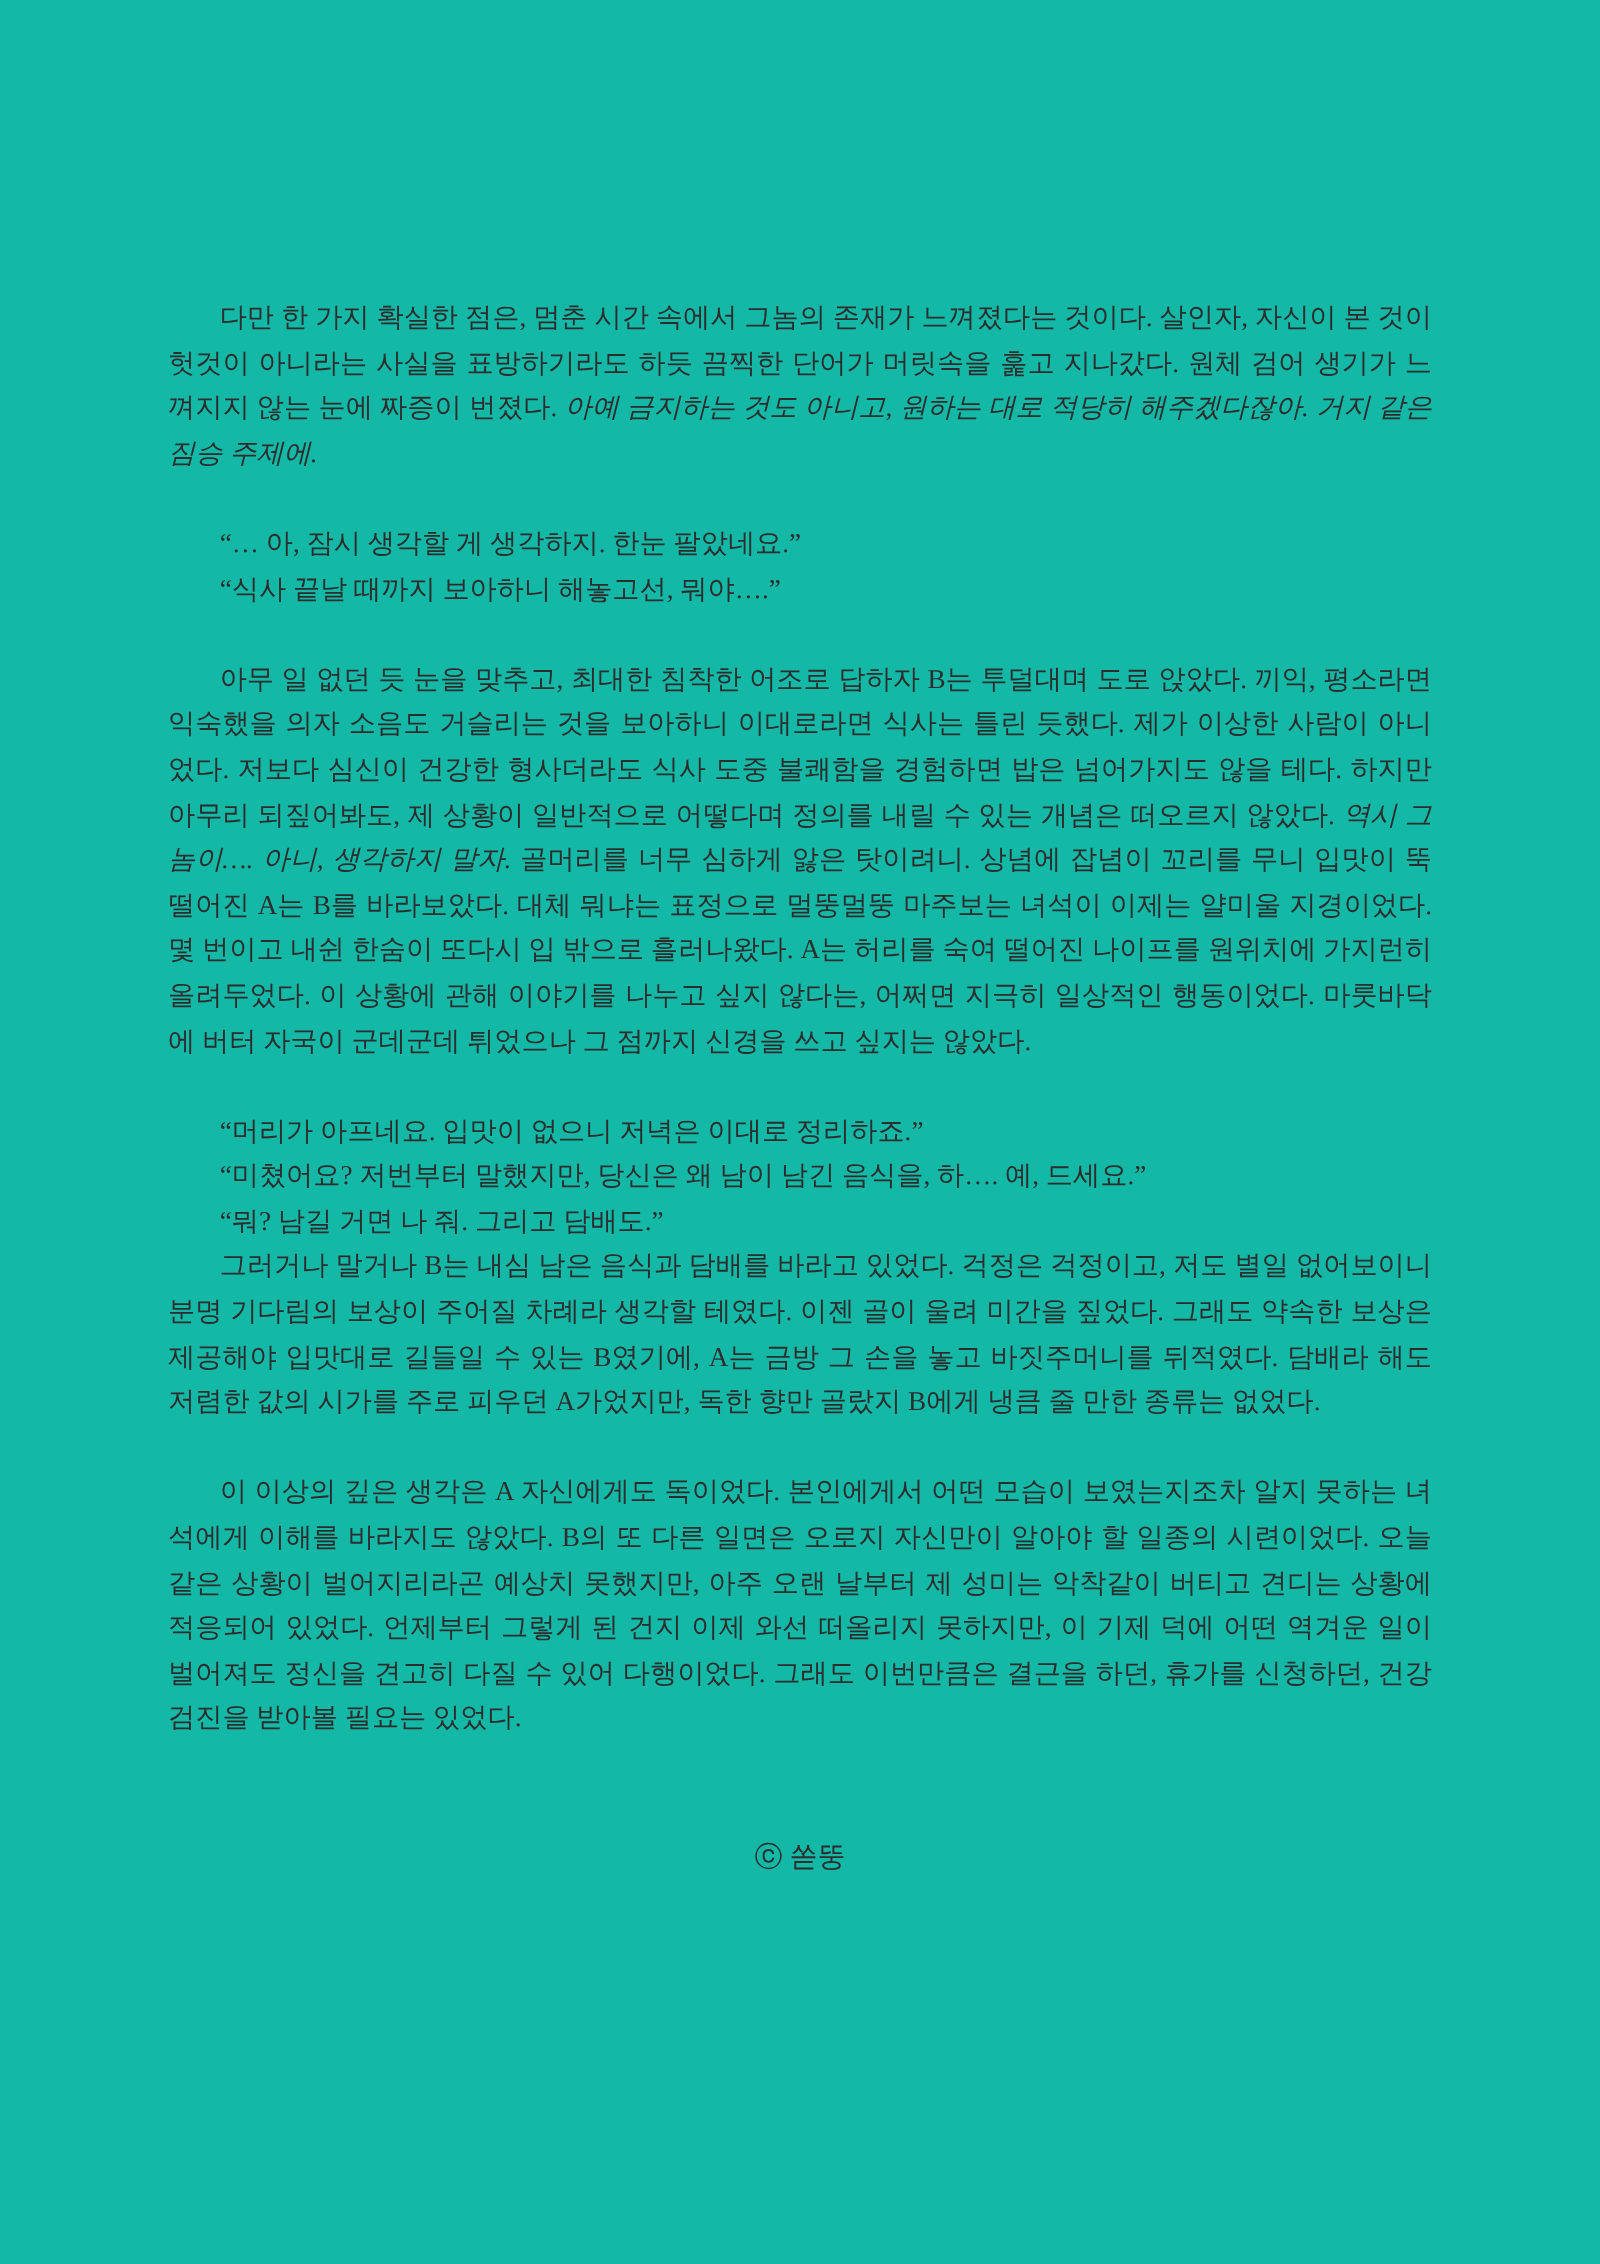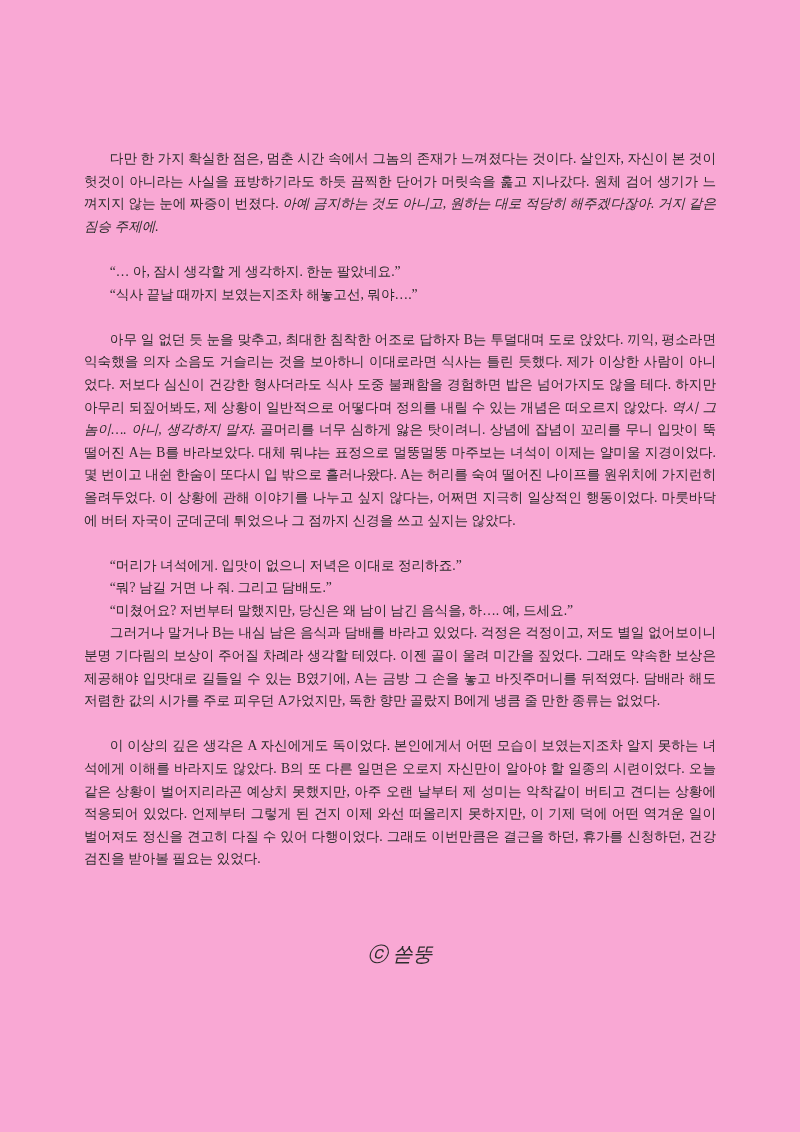--- a/index.html
+++ b/index.html
@@ -4,21 +4,21 @@
 <style>
   html, body {
     margin: 0;
     padding: 0;
     background: #ffffff;
   }
   .page {
     position: relative;
     width: 800px;
     height: 1132px;
-    background: #f9a8d4;
+    background: #14b8a6;
     box-sizing: border-box;
     padding: 148px 84px 0 84px;
     overflow: hidden;
     font-family: "Liberation Serif", "DejaVu Serif", serif;
     color: #2d2d2d;
   }
   .text-column {
     width: 632px;
     font-size: 13.6px;
     line-height: 22.6px;
@@ -30,38 +30,37 @@
     margin: 0;
     text-indent: 1.9em;
   }
   p.para.gap {
     margin-top: 22.6px;
   }
   .run-italic {
     font-style: italic;
   }
   .footer {
-    margin-top: 72px;
+    margin-top: 48px;
     width: 632px;
     text-align: center;
-    font-size: 20px;
+    font-size: 14px;
     line-height: 22.6px;
     color: #2d2d2d;
-    font-style: italic;
   }
 </style>
 </head>
 <body>
 
 <div class="page">
   <div class="text-column">
       <p class="para"><span>다만 한 가지 확실한 점은, 멈춘 시간 속에서 그놈의 존재가 느껴졌다는 것이다. 살인자, 자신이 본 것이 헛것이 아니라는 사실을 표방하기라도 하듯 끔찍한 단어가 머릿속을 훑고 지나갔다. 원체 검어 생기가 느껴지지 않는 눈에 짜증이 번졌다. </span><span class="run-italic">아예 금지하는 것도 아니고, 원하는 대로 적당히 해주겠다잖아. 거지 같은 짐승 주제에.</span></p>
       <p class="para gap"><span>“… 아, 잠시 생각할 게 생각하지. 한눈 팔았네요.”</span></p>
-      <p class="para"><span>“식사 끝날 때까지 보였는지조차 해놓고선, 뭐야….”</span></p>
+      <p class="para"><span>“식사 끝날 때까지 보아하니 해놓고선, 뭐야….”</span></p>
       <p class="para gap"><span>아무 일 없던 듯 눈을 맞추고, 최대한 침착한 어조로 답하자 B는 투덜대며 도로 앉았다. 끼익, 평소라면 익숙했을 의자 소음도 거슬리는 것을 보아하니 이대로라면 식사는 틀린 듯했다. 제가 이상한 사람이 아니었다. 저보다 심신이 건강한 형사더라도 식사 도중 불쾌함을 경험하면 밥은 넘어가지도 않을 테다. 하지만 아무리 되짚어봐도, 제 상황이 일반적으로 어떻다며 정의를 내릴 수 있는 개념은 떠오르지 않았다. </span><span class="run-italic">역시 그놈이…. 아니, 생각하지 말자.</span><span> 골머리를 너무 심하게 앓은 탓이려니. 상념에 잡념이 꼬리를 무니 입맛이 뚝 떨어진 A는 B를 바라보았다. 대체 뭐냐는 표정으로 멀뚱멀뚱 마주보는 녀석이 이제는 얄미울 지경이었다. 몇 번이고 내쉰 한숨이 또다시 입 밖으로 흘러나왔다. A는 허리를 숙여 떨어진 나이프를 원위치에 가지런히 올려두었다. 이 상황에 관해 이야기를 나누고 싶지 않다는, 어쩌면 지극히 일상적인 행동이었다. 마룻바닥에 버터 자국이 군데군데 튀었으나 그 점까지 신경을 쓰고 싶지는 않았다.</span></p>
-      <p class="para gap"><span>“머리가 녀석에게. 입맛이 없으니 저녁은 이대로 정리하죠.”</span></p>
+      <p class="para gap"><span>“머리가 아프네요. 입맛이 없으니 저녁은 이대로 정리하죠.”</span></p>
+      <p class="para"><span>“미쳤어요? 저번부터 말했지만, 당신은 왜 남이 남긴 음식을, 하…. 예, 드세요.”</span></p>
       <p class="para"><span>“뭐? 남길 거면 나 줘. 그리고 담배도.”</span></p>
-      <p class="para"><span>“미쳤어요? 저번부터 말했지만, 당신은 왜 남이 남긴 음식을, 하…. 예, 드세요.”</span></p>
       <p class="para"><span>그러거나 말거나 B는 내심 남은 음식과 담배를 바라고 있었다. 걱정은 걱정이고, 저도 별일 없어보이니 분명 기다림의 보상이 주어질 차례라 생각할 테였다. 이젠 골이 울려 미간을 짚었다. 그래도 약속한 보상은 제공해야 입맛대로 길들일 수 있는 B였기에, A는 금방 그 손을 놓고 바짓주머니를 뒤적였다. 담배라 해도 저렴한 값의 시가를 주로 피우던 A가었지만, 독한 향만 골랐지 B에게 냉큼 줄 만한 종류는 없었다.</span></p>
       <p class="para gap"><span>이 이상의 깊은 생각은 A 자신에게도 독이었다. 본인에게서 어떤 모습이 보였는지조차 알지 못하는 녀석에게 이해를 바라지도 않았다. B의 또 다른 일면은 오로지 자신만이 알아야 할 일종의 시련이었다. 오늘같은 상황이 벌어지리라곤 예상치 못했지만, 아주 오랜 날부터 제 성미는 악착같이 버티고 견디는 상황에 적응되어 있었다. 언제부터 그렇게 된 건지 이제 와선 떠올리지 못하지만, 이 기제 덕에 어떤 역겨운 일이 벌어져도 정신을 견고히 다질 수 있어 다행이었다. 그래도 이번만큼은 결근을 하던, 휴가를 신청하던, 건강 검진을 받아볼 필요는 있었다.</span></p>
     </div>
   <div class="footer">ⓒ 쏟뚱</div>
 </div>
 
 </body></html>

